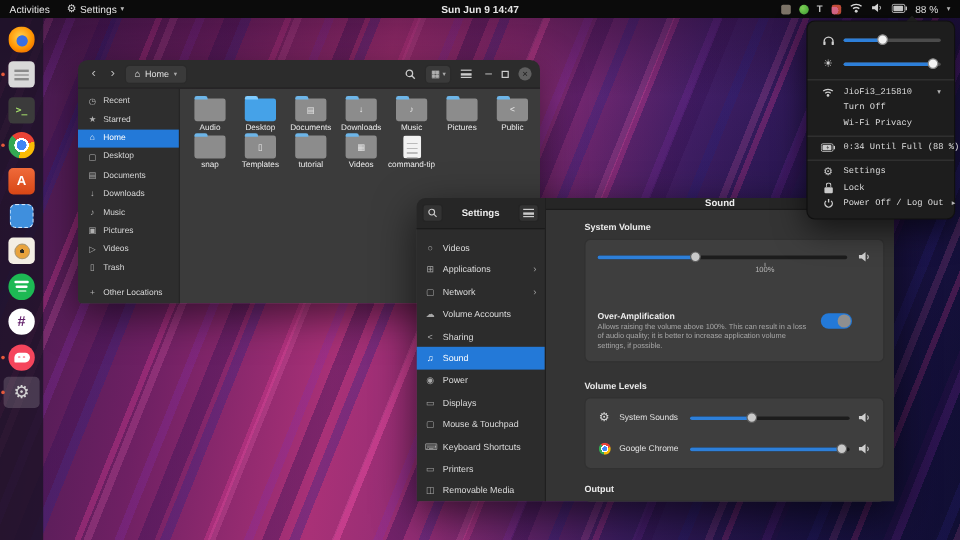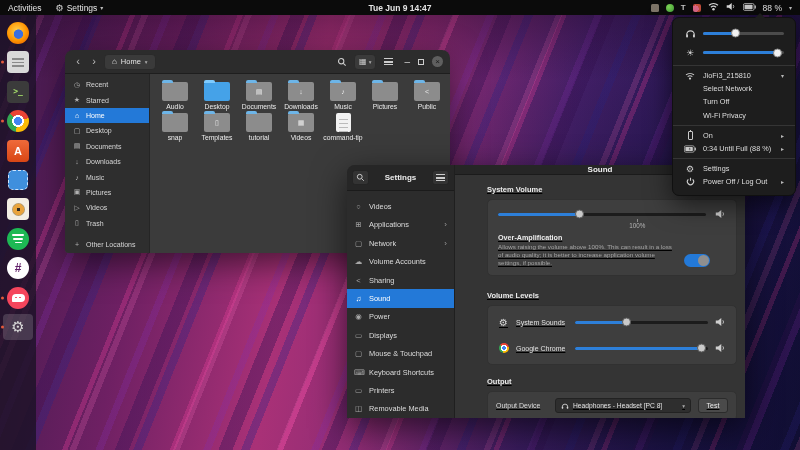--- a/index.html
+++ b/index.html
@@ -130,27 +130,27 @@
   .sw-sb-list { flex:1; overflow:hidden; }
   .ss-row { height:18.4px; display:flex; align-items:center; gap:6px; padding:0 7px;
     font-size:7.4px; color:#dcdcdc; }
   .ss-row .ss-ic { width:9px; text-align:center; font-size:7.5px; color:#a8a8a8; }
   .ss-row.sel { background:#2379d8; color:#fff; } .ss-row.sel .ss-ic { color:#fff; }
   .ss-row.clipped { margin-top:-12px; }
   .ss-chev { margin-left:auto; color:#9a9a9a; font-size:8px; }
   .sw-panel { flex:1; display:flex; flex-direction:column; background:#343434; }
   .sw-panel-header { height:26px; background:#262626; border-bottom:1px solid #1b1b1b;
     display:flex; align-items:center; justify-content:center; font-size:8px; font-weight:bold; color:#ededed; }
-  .sw-panel-body { flex:1; padding:10px 8px 0 32px;text-decoration:underline; }
+  .sw-panel-body { flex:1; padding:10px 8px 0 32px; }
   .sec-label { font-size:7.5px; font-weight:bold; color:#ececec; }
   .card { background:#3e3e3e; border:1px solid #313131; border-radius:5px; margin-top:5px; width:250px; }
   .sv-slider-row { display:flex; align-items:center; gap:9px; padding:9px 10px 14px 10px; }
   .tick { position:absolute; top:6px; width:1px; height:3px; background:#8d8d8d; }
   .tick-label { position:absolute; top:9px; transform:translateX(-50%); font-size:6.3px; color:#b5b5b5; }
-  .oa-row { display:flex; align-items:flex-end; gap:8px; padding:0 10px 8px 10px; }
+  .oa-row { display:flex; align-items:flex-start; gap:8px; padding:0 10px 8px 10px;margin-top:26px; }
   .oa-title { font-size:7.2px; font-weight:bold; color:#ececec; }
   .oa-desc { font-size:6.2px; color:#a7a7a7; line-height:1.3; margin-top:1px; width:178px; }
   .toggle { width:26px; height:13px; border-radius:7px; background:#2379d8; position:relative; flex:0 0 auto; margin-top:2px; }
   .toggle .knob { position:absolute; right:1px; top:1px; width:11px; height:11px; border-radius:50%; background:#8f8f8f; }
   .vl-card { padding:3px 10px; margin-bottom:0; }
   .va-row { display:flex; align-items:center; gap:7px; height:26px; }
   .va-ic { width:11px; text-align:center; font-size:10px; color:#d8d8d8; flex:0 0 auto; }
   .chrome-mini, .va-chrome { width:10px; height:10px; border-radius:50%;
     background:radial-gradient(circle at 50% 50%, #4285f4 0 28%, #fff 29% 42%, transparent 43%),
                conic-gradient(from -45deg, #ea4335 0 33%, #fbbc05 33% 66%, #34a853 66% 100%); }
@@ -170,21 +170,21 @@
     box-shadow:0 8px 26px rgba(0,0,0,.6); color:#dedede; }
   .system-menu::before { content:''; position:absolute; top:-5px; right:30px;
     border:5px solid transparent; border-bottom-color:#1d1d1d; border-top:none; }
   .sm-srow { display:flex; align-items:center; gap:7px; padding:4.5px 11px; }
   .sm-ic { width:12px; display:flex; align-items:center; justify-content:center; flex:0 0 auto;
     font-size:9px; color:#cfcfcf; }
   .sm-slider { background:#4b4b4b; }
   .sm-slider .thumb { background:#f2f2f2; border-color:#888; width:9px; height:9px; }
   .sm-div { height:1px; background:#353535; margin:3px 0; }
   .sm-row { display:flex; align-items:center; gap:7px; padding:0 11px; height:13.2px; font-size:7.3px; }
-  .sm-row .sm-label { white-space:nowrap; }
+  .sm-row .sm-label { white-space:nowrap;font-family:Liberation Mono, monospace; }
   .sm-row.sub { padding-left:30px; }
   .sm-end { margin-left:auto; color:#b5b5b5; font-size:6px; }
   .vbatt { width:5px; height:9px; border:1px solid #c9c9c9; border-radius:1px; position:relative; display:block; }
   .vbatt::before { content:''; position:absolute; top:-2px; left:1px; width:1.6px; height:1px; background:#c9c9c9; }
   .lockic { width:7px; height:5px; background:#c9c9c9; border-radius:1px; position:relative; display:block; margin-top:3px; }
   .lockic::before { content:''; position:absolute; top:-3.4px; left:1.1px; width:3px; height:3px;
     border:1.2px solid #c9c9c9; border-bottom:none; border-radius:3px 3px 0 0; }
 </style>
 </head>
 <body>
@@ -194,21 +194,21 @@
 
   <div class="topbar">
     <div class="tb-left">
       <span class="tb-item">Activities</span>
       <span class="tb-item">
         <span class="tb-gear">⚙</span>
         <span>Settings</span>
         <span class="tb-caret">▾</span>
       </span>
     </div>
-    <div class="tb-clock">Tue Jun 9 14:47</div>
+    <div class="tb-clock">Sun Jun 9 14:47</div>
     <div class="tb-right">
       <span class="tray-a"></span>
       <span class="tray-b"></span>
       <span class="tray-c">T</span>
       <span class="tray-d"></span>
       <span>
         <svg width="11" height="9" viewBox="0 0 16 13">
             <g fill="none" stroke="#ddd" stroke-width="1.7">
               <path d="M1.5 4.7a10 10 0 0 1 13 0"></path>
               <path d="M4.2 7.5a6.2 6.2 0 0 1 7.6 0"></path>
@@ -607,55 +607,51 @@
               <path d="M1.5 4.7a10 10 0 0 1 13 0"></path>
               <path d="M4.2 7.5a6.2 6.2 0 0 1 7.6 0"></path>
             </g>
             <circle cx="8" cy="10.6" r="1.8" fill="#cfcfcf"></circle>
           </svg>
       </span>
       <span class="sm-label">JioFi3_215810</span>
       <span class="sm-end">▾</span>
     </div>
     <div class="sm-row sub">
-        <span class="sm-label">Select Network</span>
-      </div>
-    <div class="sm-row sub">
         <span class="sm-label">Turn Off</span>
       </div>
     <div class="sm-row sub">
         <span class="sm-label">Wi-Fi Privacy</span>
       </div>
     <div class="sm-div"></div>
-    <div class="sm-row">
-      <span class="sm-ic">
-          <i class="vbatt"></i>
-        </span>
-      <span class="sm-label">On</span>
-      <span class="sm-end">▸</span>
-    </div>
     <div class="sm-row">
       <span class="sm-ic">
         <svg width="12" height="8" viewBox="0 0 17 10">
             <rect x=".5" y=".5" width="14" height="9" rx="2" fill="none" stroke="#c9c9c9"></rect>
             <rect x="2" y="2" width="10.5" height="6" rx="1" fill="#c9c9c9"></rect>
             <rect x="15.2" y="3" width="1.6" height="4" fill="#c9c9c9"></rect>
             <path d="M8.6 2.4 6.6 5.2h1.6l-1 2.4 2.6-3h-1.7z" fill="#3c3c3c"></path>
           </svg>
       </span>
       <span class="sm-label">0:34 Until Full (88 %)</span>
       <span class="sm-end">▸</span>
     </div>
     <div class="sm-div"></div>
     <div class="sm-row">
       <span class="sm-ic">⚙</span>
       <span class="sm-label">Settings</span>
     </div>
     <div class="sm-row">
       <span class="sm-ic">
+          <i class="lockic"></i>
+        </span>
+      <span class="sm-label">Lock</span>
+    </div>
+    <div class="sm-row">
+      <span class="sm-ic">
         <svg width="9" height="9" viewBox="0 0 12 12">
             <path d="M6 1v4" stroke="#cfcfcf" stroke-width="1.5"></path>
             <path d="M3.1 3.2a4.1 4.1 0 1 0 5.8 0" fill="none" stroke="#cfcfcf" stroke-width="1.5"></path>
           </svg>
       </span>
       <span class="sm-label">Power Off / Log Out</span>
       <span class="sm-end">▸</span>
     </div>
   </div>
 </div>

